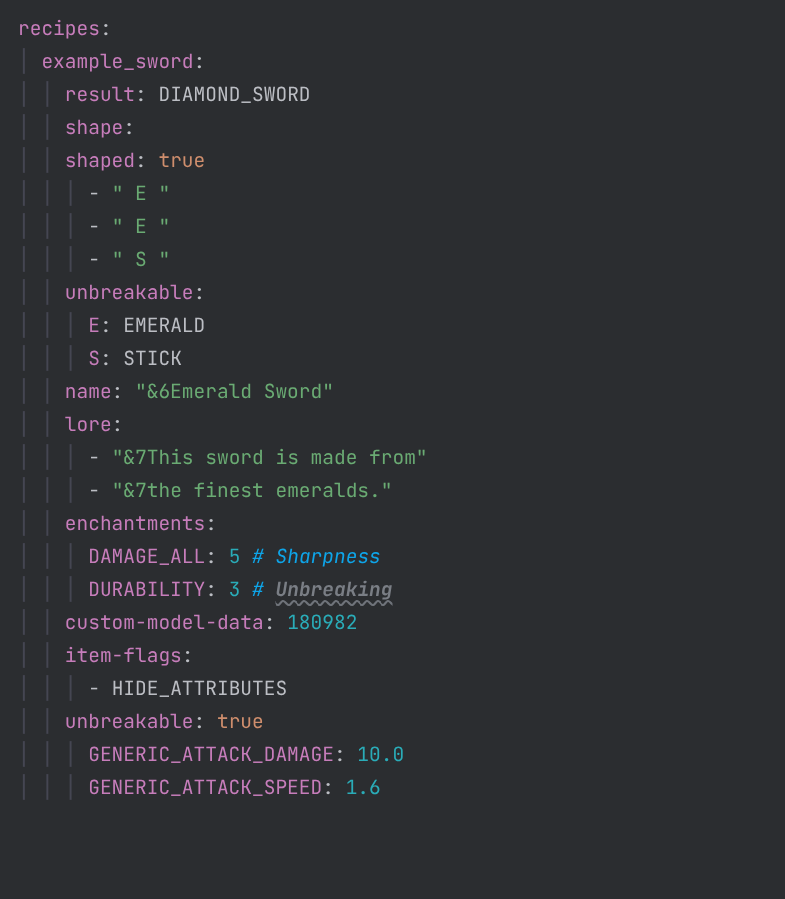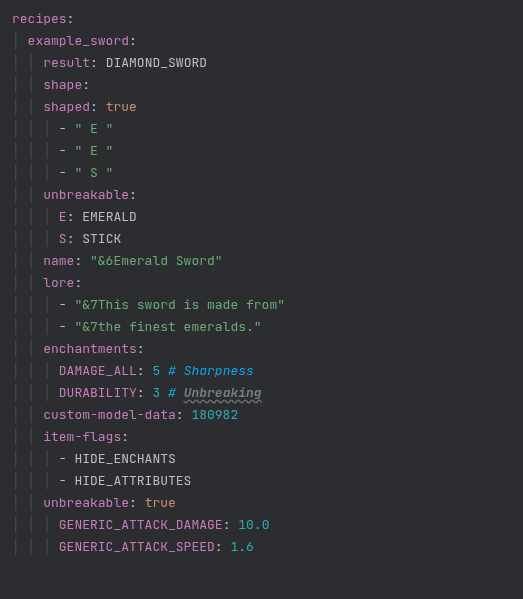--- a/index.html
+++ b/index.html
@@ -59,21 +59,20 @@
 <div class="line"><span class="guide">│ │ │ </span><span class="dash">- </span><span class="str">"&amp;7This sword is made from"</span></div>
 <div class="line"><span class="guide">│ │ │ </span><span class="dash">- </span><span class="str">"&amp;7the finest emeralds."</span></div>
 
 <div class="line"><span class="guide">│ │ </span><span class="key">enchantments</span><span class="colon">:</span></div>
 <div class="line"><span class="guide">│ │ │ </span><span class="key">DAMAGE_ALL</span><span class="colon">: </span><span class="num">5</span> <span class="comm"># Sharpness</span></div>
 <div class="line"><span class="guide">│ │ │ </span><span class="key">DURABILITY</span><span class="colon">: </span><span class="num">3</span> <span class="comm"># </span><span class="comm-u">Unbreaking</span></div>
 
 <div class="line"><span class="guide">│ │ </span><span class="key">custom-model-data</span><span class="colon">: </span><span class="num">180982</span></div>
 
 <div class="line"><span class="guide">│ │ </span><span class="key">item-flags</span><span class="colon">:</span></div>
-<div class="line"><span class="guide">│ │ │ </span><span class="dash">- </span><span class="plain">HIDE_ENCHANTS</span></div>
 <div class="line"><span class="guide">│ │ │ </span><span class="dash">- </span><span class="plain">HIDE_ATTRIBUTES</span></div>
 
 <div class="line"><span class="guide">│ │ </span><span class="key">unbreakable</span><span class="colon">: </span><span class="bool">true</span></div>
 
 <div class="line"><span class="guide">│ │ │ </span><span class="key">GENERIC_ATTACK_DAMAGE</span><span class="colon">: </span><span class="num">10.0</span></div>
 <div class="line"><span class="guide">│ │ │ </span><span class="key">GENERIC_ATTACK_SPEED</span><span class="colon">: </span><span class="num">1.6</span></div>
 
 </div>
 
 </body></html>

